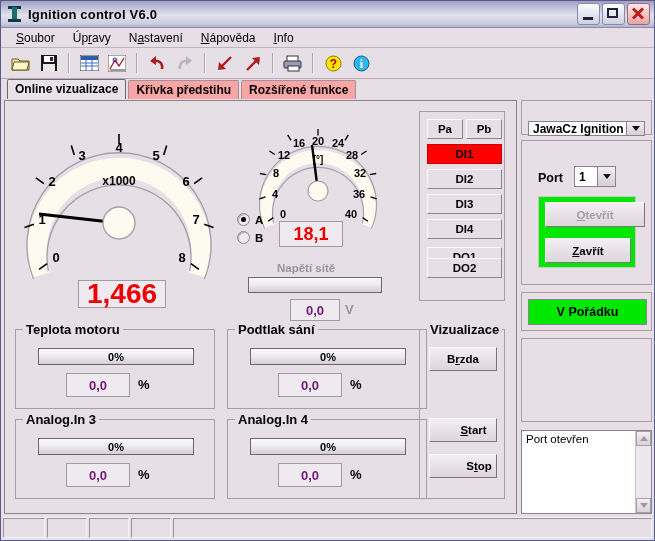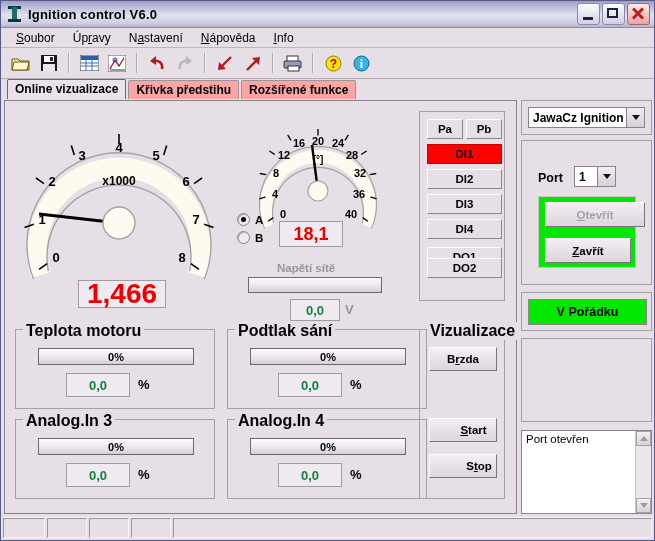--- a/index.html
+++ b/index.html
@@ -45,21 +45,21 @@
        border-radius:2px 2px 0 0;cursor:default;color:#000;}
   .tab.active{background:#e9e3e9;border-color:#6e656e;padding-bottom:3px;position:relative;z-index:3;}
 
   
   .content{position:absolute;left:3px;top:99px;width:513px;height:414px;
      background:#e6dfe6;border:1px solid #8a818a;box-sizing:border-box;}
   .rightcol{position:absolute;left:520px;top:99px;width:131px;height:414px;}
 
   .group{position:absolute;border:1px solid #a89ea8;box-sizing:border-box;}
   .group>.glabel{position:absolute;top:-8px;left:7px;background:#e6dfe6;padding:0 3px;
-     font-size:16px;font-weight:bold;color:#000;}
+     font-size:13px;font-weight:bold;color:#000;}
 
   
   .gauge-big{position:absolute;left:14px;top:6px;width:200px;height:180px;}
   .gauge-small{position:absolute;left:250px;top:18px;width:126px;height:120px;}
 
   .valbox{position:absolute;border:1px solid #a49aa4;background:#efeaef;
     display:flex;align-items:center;justify-content:center;font-weight:bold;}
   .valbox.red{color:#ee0000;}
 
   .radio{position:absolute;font-size:11.5px;font-weight:bold;display:flex;align-items:center;gap:5px;}
@@ -67,21 +67,21 @@
      border:1px solid #8d848d;box-shadow:inset 1px 1px 0 #b9b0b9;position:relative;}
   .radio.on .dot:after{content:"";position:absolute;left:3px;top:3px;width:5px;height:5px;
      border-radius:50%;background:#000;}
 
   .gaytext{position:absolute;font-size:11.5px;font-weight:bold;color:#9b939b;}
 
   .pbar{position:absolute;background:linear-gradient(to bottom,#fbf9fb 0%,#efecef 45%,#d5cfd5 100%);
      border:1px solid #6f666f;display:flex;align-items:center;justify-content:center;
      font-size:11px;font-weight:bold;color:#000;box-sizing:border-box;}
 
-  .tfield{position:absolute;border:1px solid #a49aa4;background:#efeaef;color:#15803d;
+  .tfield{position:absolute;border:1px solid #a49aa4;background:#efeaef;color:#701a75;
      display:flex;align-items:center;justify-content:center;font-size:13px;font-weight:bold;}
 
   .btn{background:linear-gradient(to bottom,#f2eef2,#ddd6dd);border:1px solid #7d747d;
      border-top-color:#fdfbfd;border-left-color:#fdfbfd;
      font-size:11.5px;font-weight:bold;color:#000;display:flex;align-items:center;
      justify-content:center;cursor:default;box-sizing:border-box;}
   .btn.disabled{color:#a79fa7;}
   .btn u{text-decoration:underline;}
 
   .statbtn{position:absolute;border:1px solid #8d848d;border-top-color:#fcfafc;border-left-color:#fcfafc;
@@ -377,21 +377,21 @@
       <div class="btn" style="position:absolute;left:9px;top:124px;width:68px;height:24px;padding-left:32px;">
         <span>S<u>t</u>op</span>
       </div>
     </div>
 
   </div>
 
   <div class="rightcol">
 
     <div class="group" style="left:0px;top:0px;width:131px;height:35px;"></div>
-    <div class="combo" style="left:7px;top:7px;width:117px;height:21px;">
+    <div class="combo" style="left:7px;top:21px;width:117px;height:15px;">
       <span class="ctext">JawaCz Ignition</span>
       <span class="carrow">
           <i></i>
         </span>
     </div>
 
     <div class="group" style="left:0px;top:40px;width:131px;height:145px;">
       <span style="position:absolute;left:16px;top:30px;font-size:12.5px;font-weight:bold;color:#000;">Port</span>
       <div class="combo" style="left:52px;top:25px;width:42px;height:21px;">
         <span class="ctext">1</span>

